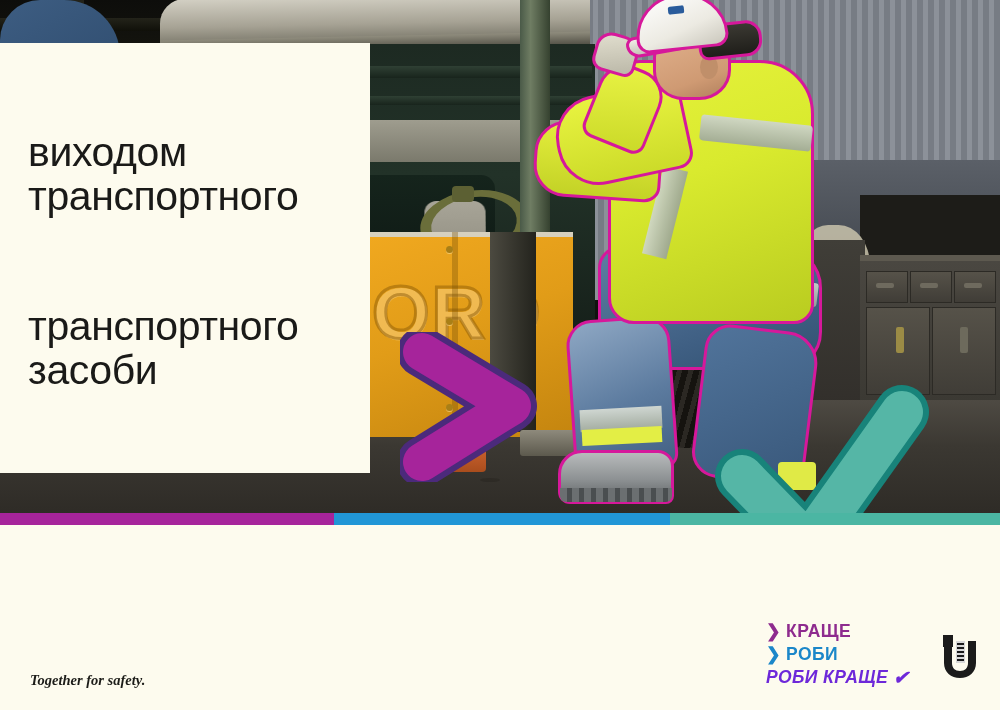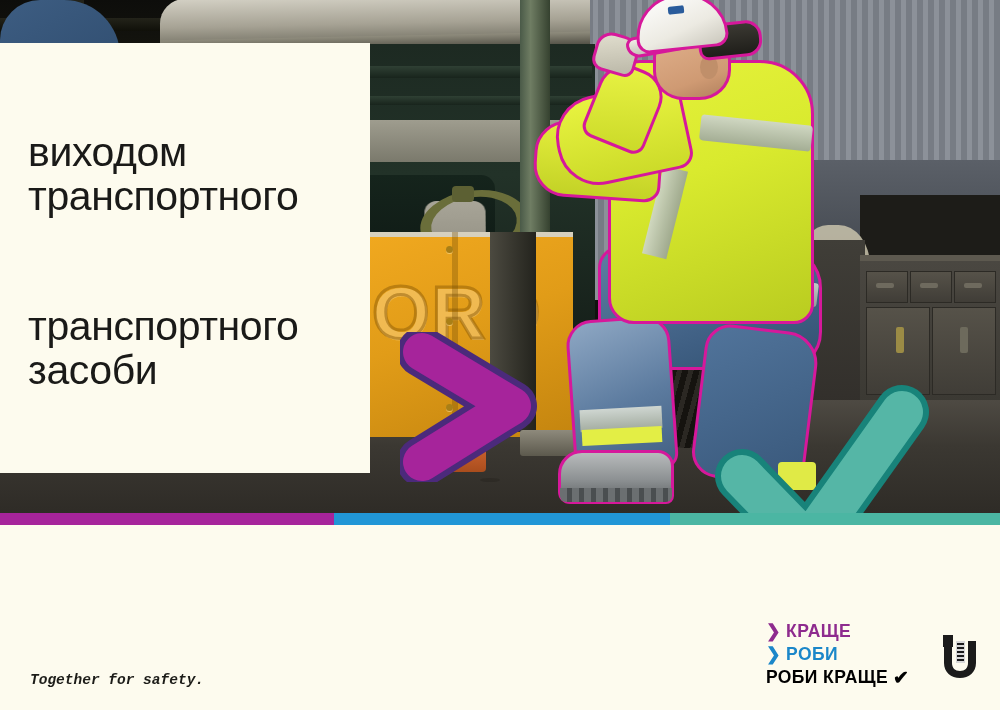--- a/index.html
+++ b/index.html
@@ -446,41 +446,41 @@
     left: 30px; top: 40px;
     width: 520px;
     font-family: "Liberation Sans", sans-serif;
     font-size: 14.4px;
     line-height: 1.62;
     color: #23231f;
   }
   .tagline {
     position: absolute;
     left: 30px; top: 132px;
-    font-family: Liberation Mono, monospace;
+    font-family: Liberation Serif, serif;
     font-style: italic;
     font-weight: 700;
     font-size: 14.5px;
     color: #1c1c18;
   }
 
   
   .lockup {
     position: absolute;
     left: 766px; top: 95px;
     font-family: "Liberation Sans", sans-serif;
     font-weight: 700;
     font-size: 17.5px;
     letter-spacing: .4px;
     line-height: 1.30;
   }
   .lockup-row { display: flex; align-items: center; gap: 5px; white-space: nowrap; }
   .lk-1 { color: #8e2b8e; }
   .lk-2 { color: #1b87c9; }
-  .lk-3 { color: #000000; }
+  .lk-3 { color: #6d28d9; font-style: italic; }
   .lk-arrow { display: inline-block; }
 
   .brandmark {
     position: absolute;
     left: 935px; top: 633px;
   }
 </style>
 </head>
 <body>
 

